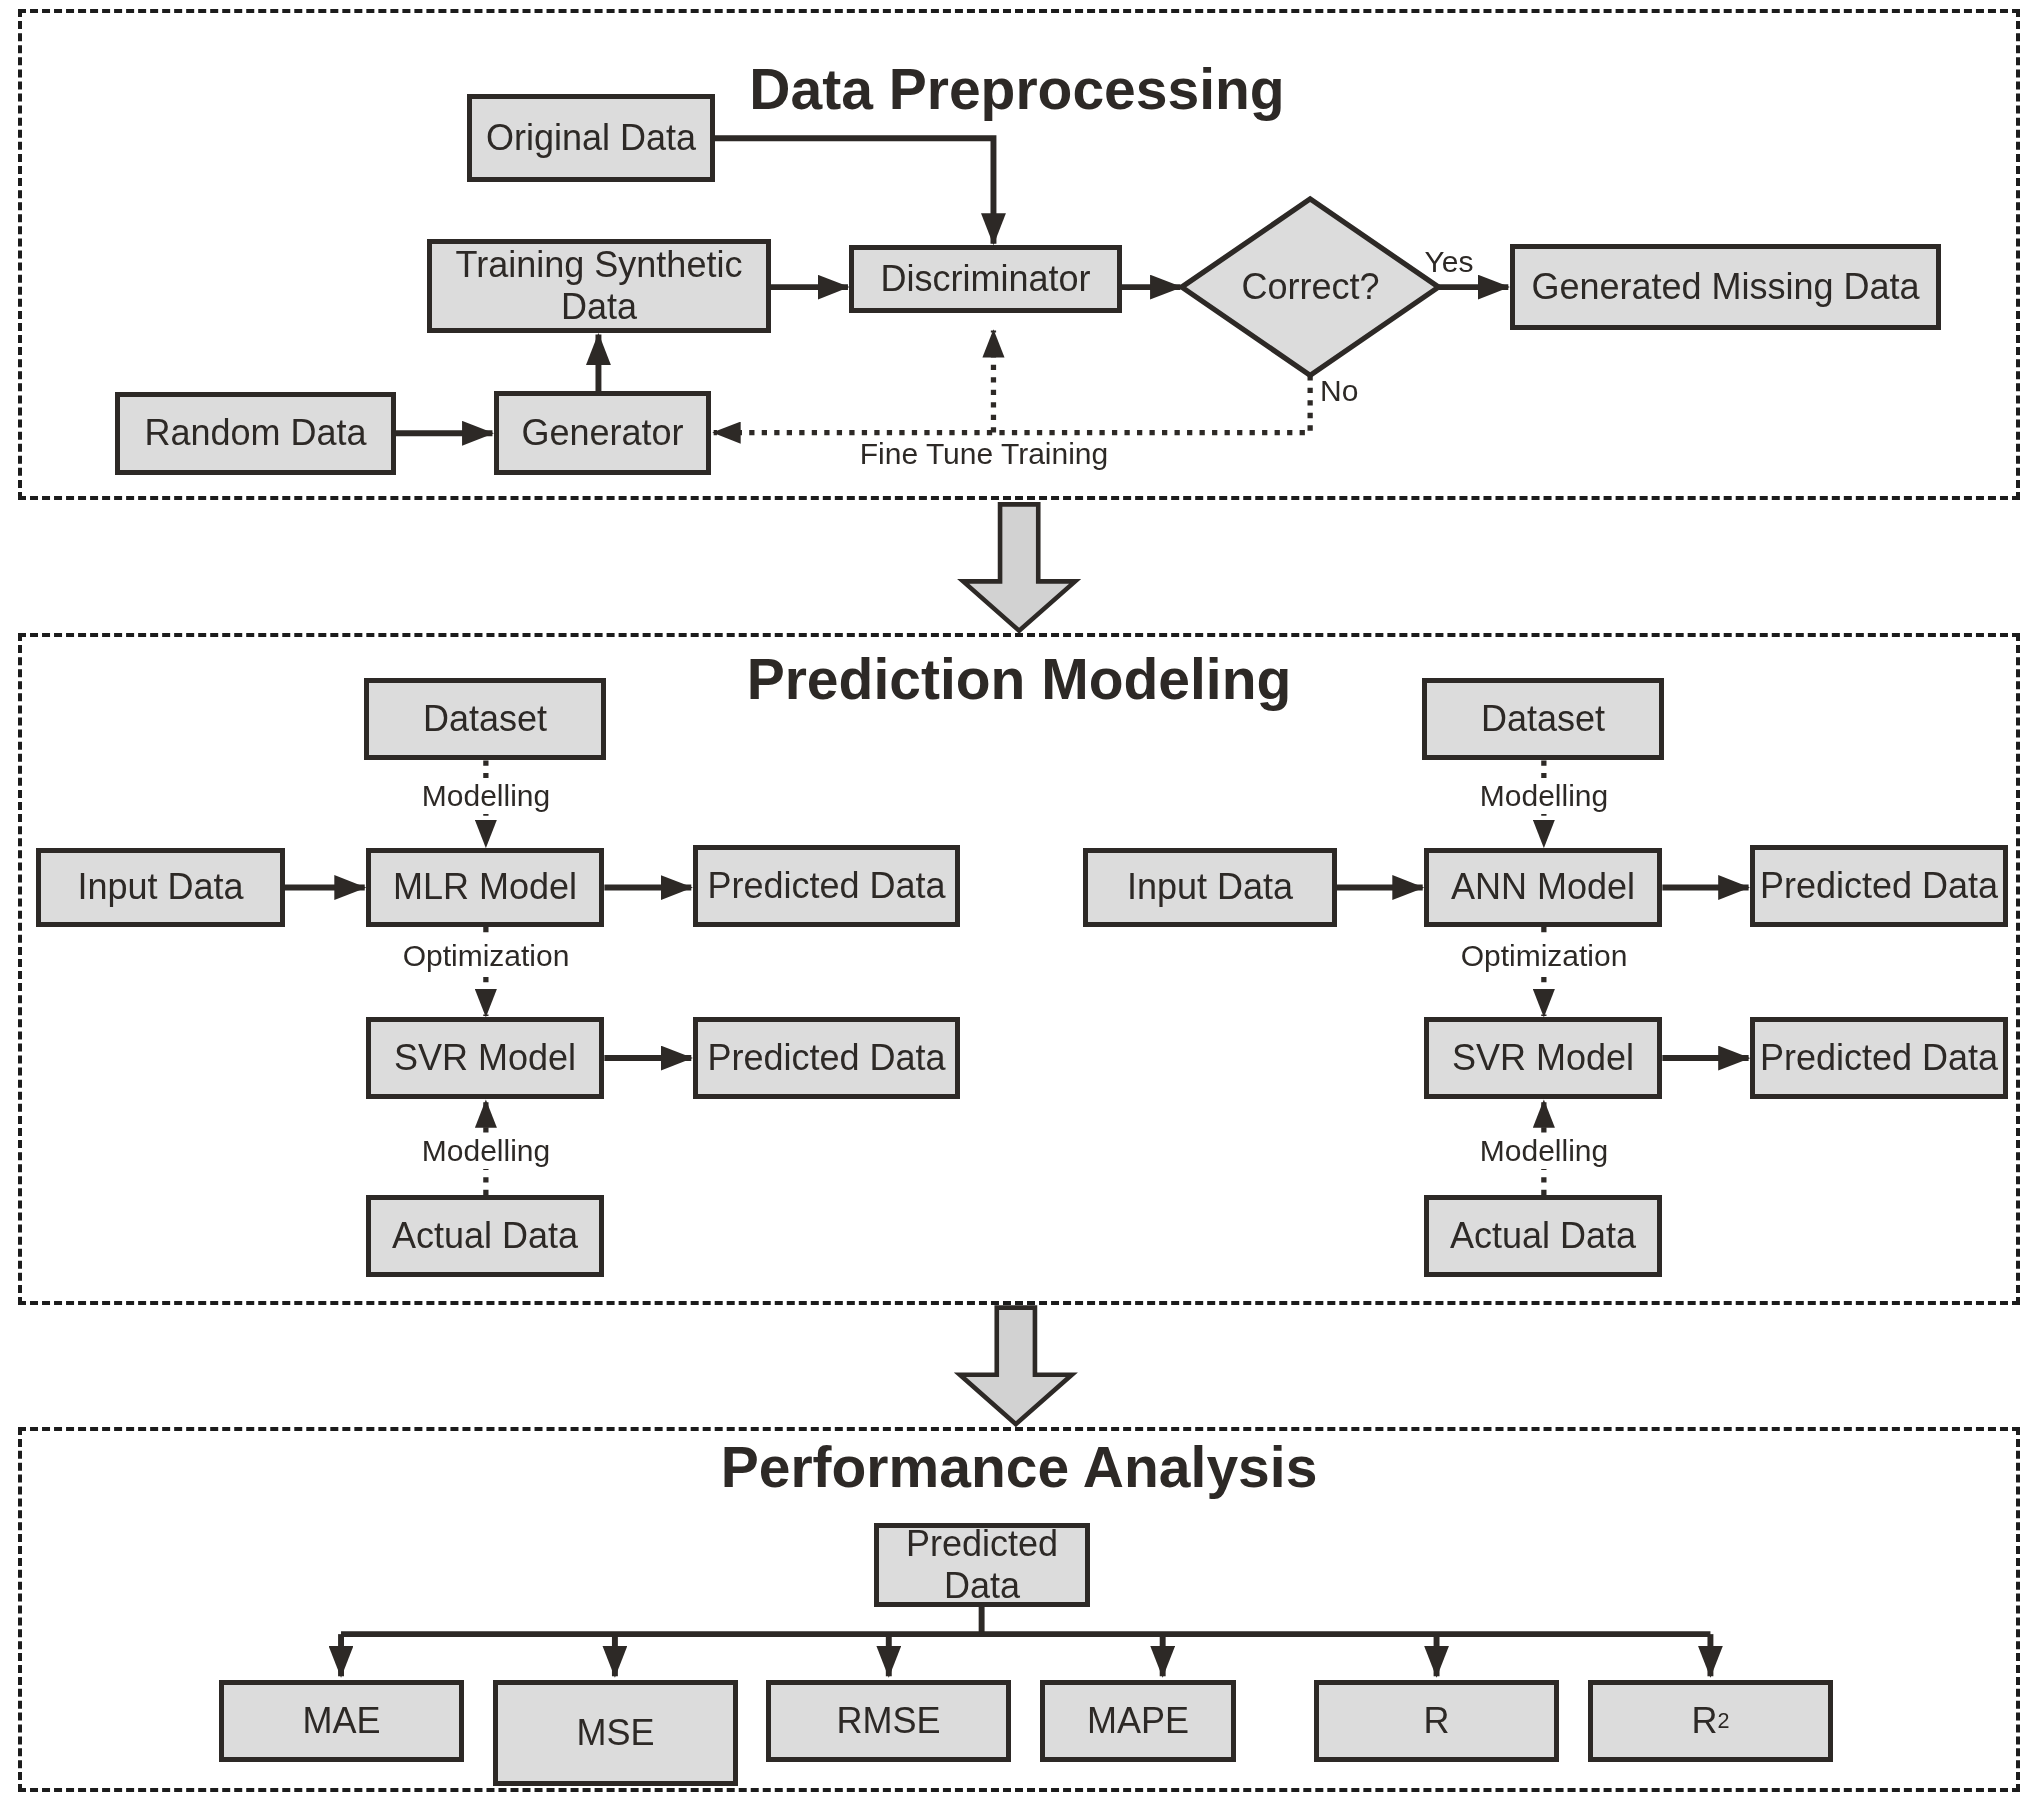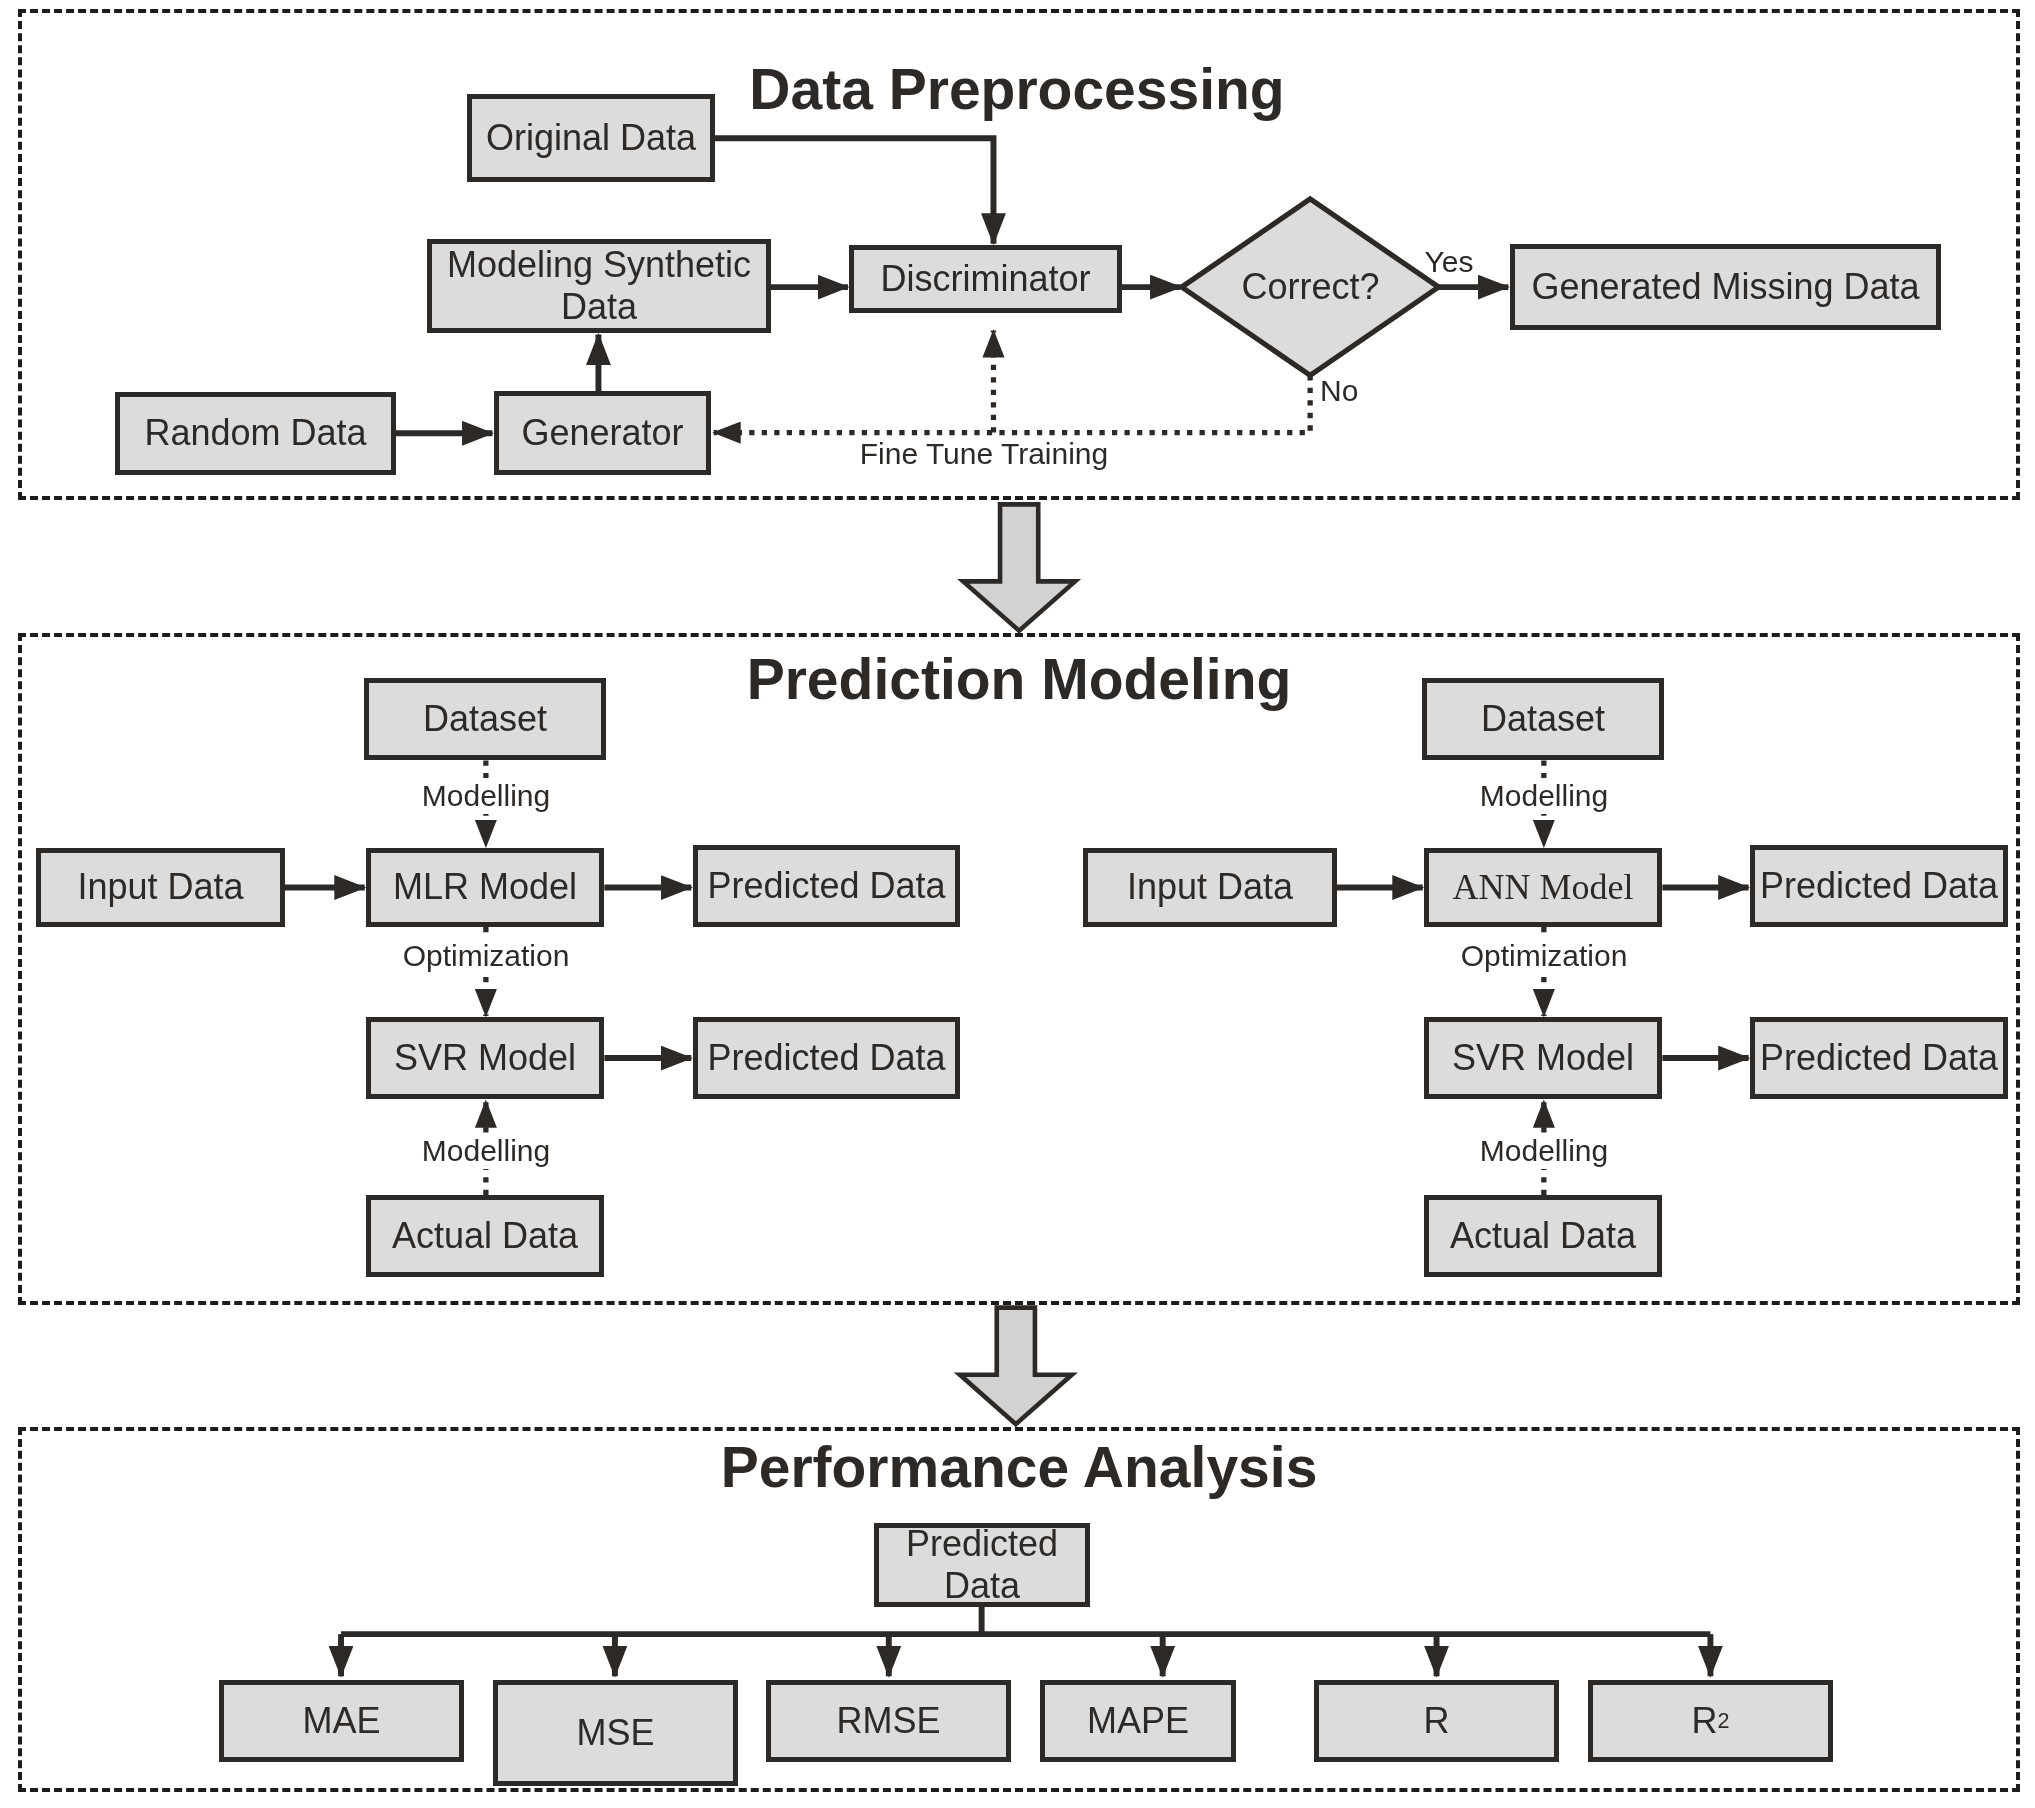--- a/index.html
+++ b/index.html
@@ -83,21 +83,21 @@
     <path class="wire arr" d="M1766 2482 V2546"></path>
     <path class="wire arr" d="M2182 2482 V2546"></path>
     <path class="wire arr" d="M2598 2482 V2546"></path>
   </svg>
 
   <div class="sec" style="left:18.4px;top:9.2px;width:2002px;height:491px;"></div>
   <div class="sec-title" style="left:1017px;top:61px;">Data Preprocessing</div>
 
   <div class="node" style="left:467px;top:94px;width:248px;height:88px;">Original Data</div>
 
-  <div class="node" style="left:427px;top:239px;width:344px;height:94px;">Modeling Synthetic
+  <div class="node" style="left:427px;top:239px;width:344px;height:94px;">Training Synthetic
 Data</div>
 
   <div class="node" style="left:849px;top:245px;width:273px;height:68px;">Discriminator</div>
 
   <div class="diamond-label" style="left:1182px;top:199px;width:257px;height:176px;">Correct?</div>
 
   <div class="node" style="left:1510px;top:244px;width:431px;height:86px;">Generated Missing Data</div>
 
   <div class="node" style="left:494px;top:391px;width:217px;height:84px;">Generator</div>
 
@@ -119,21 +119,21 @@
   <div class="node" style="left:693px;top:845px;width:267px;height:82px;">Predicted Data</div>
   <div class="lbl centered masked" style="left:486px;top:938px;">Optimization</div>
   <div class="node" style="left:366px;top:1017px;width:238px;height:82px;">SVR Model</div>
   <div class="node" style="left:693px;top:1017px;width:267px;height:82px;">Predicted Data</div>
   <div class="lbl centered masked" style="left:486px;top:1133px;">Modelling</div>
   <div class="node" style="left:366px;top:1195px;width:238px;height:82px;">Actual Data</div>
 
   <div class="node" style="left:1422px;top:678px;width:242px;height:82px;">Dataset</div>
   <div class="lbl centered masked" style="left:1544px;top:778px;">Modelling</div>
   <div class="node" style="left:1083px;top:848px;width:254px;height:79px;">Input Data</div>
-  <div class="node" style="left:1424px;top:848px;width:238px;height:79px;font-family:Liberation Serif, serif;">ANN Model</div>
+  <div class="node" style="left:1424px;top:848px;width:238px;height:79px;">ANN Model</div>
   <div class="node" style="left:1750px;top:845px;width:258px;height:82px;">Predicted Data</div>
   <div class="lbl centered masked" style="left:1544px;top:938px;">Optimization</div>
   <div class="node" style="left:1424px;top:1017px;width:238px;height:82px;">SVR Model</div>
   <div class="node" style="left:1750px;top:1017px;width:258px;height:82px;">Predicted Data</div>
   <div class="lbl centered masked" style="left:1544px;top:1133px;">Modelling</div>
   <div class="node" style="left:1424px;top:1195px;width:238px;height:82px;">Actual Data</div>
 
   <div class="sec" style="left:18.4px;top:1427px;width:2002px;height:365px;"></div>
   <div class="sec-title" style="left:1019px;top:1439px;">Performance Analysis</div>
 

